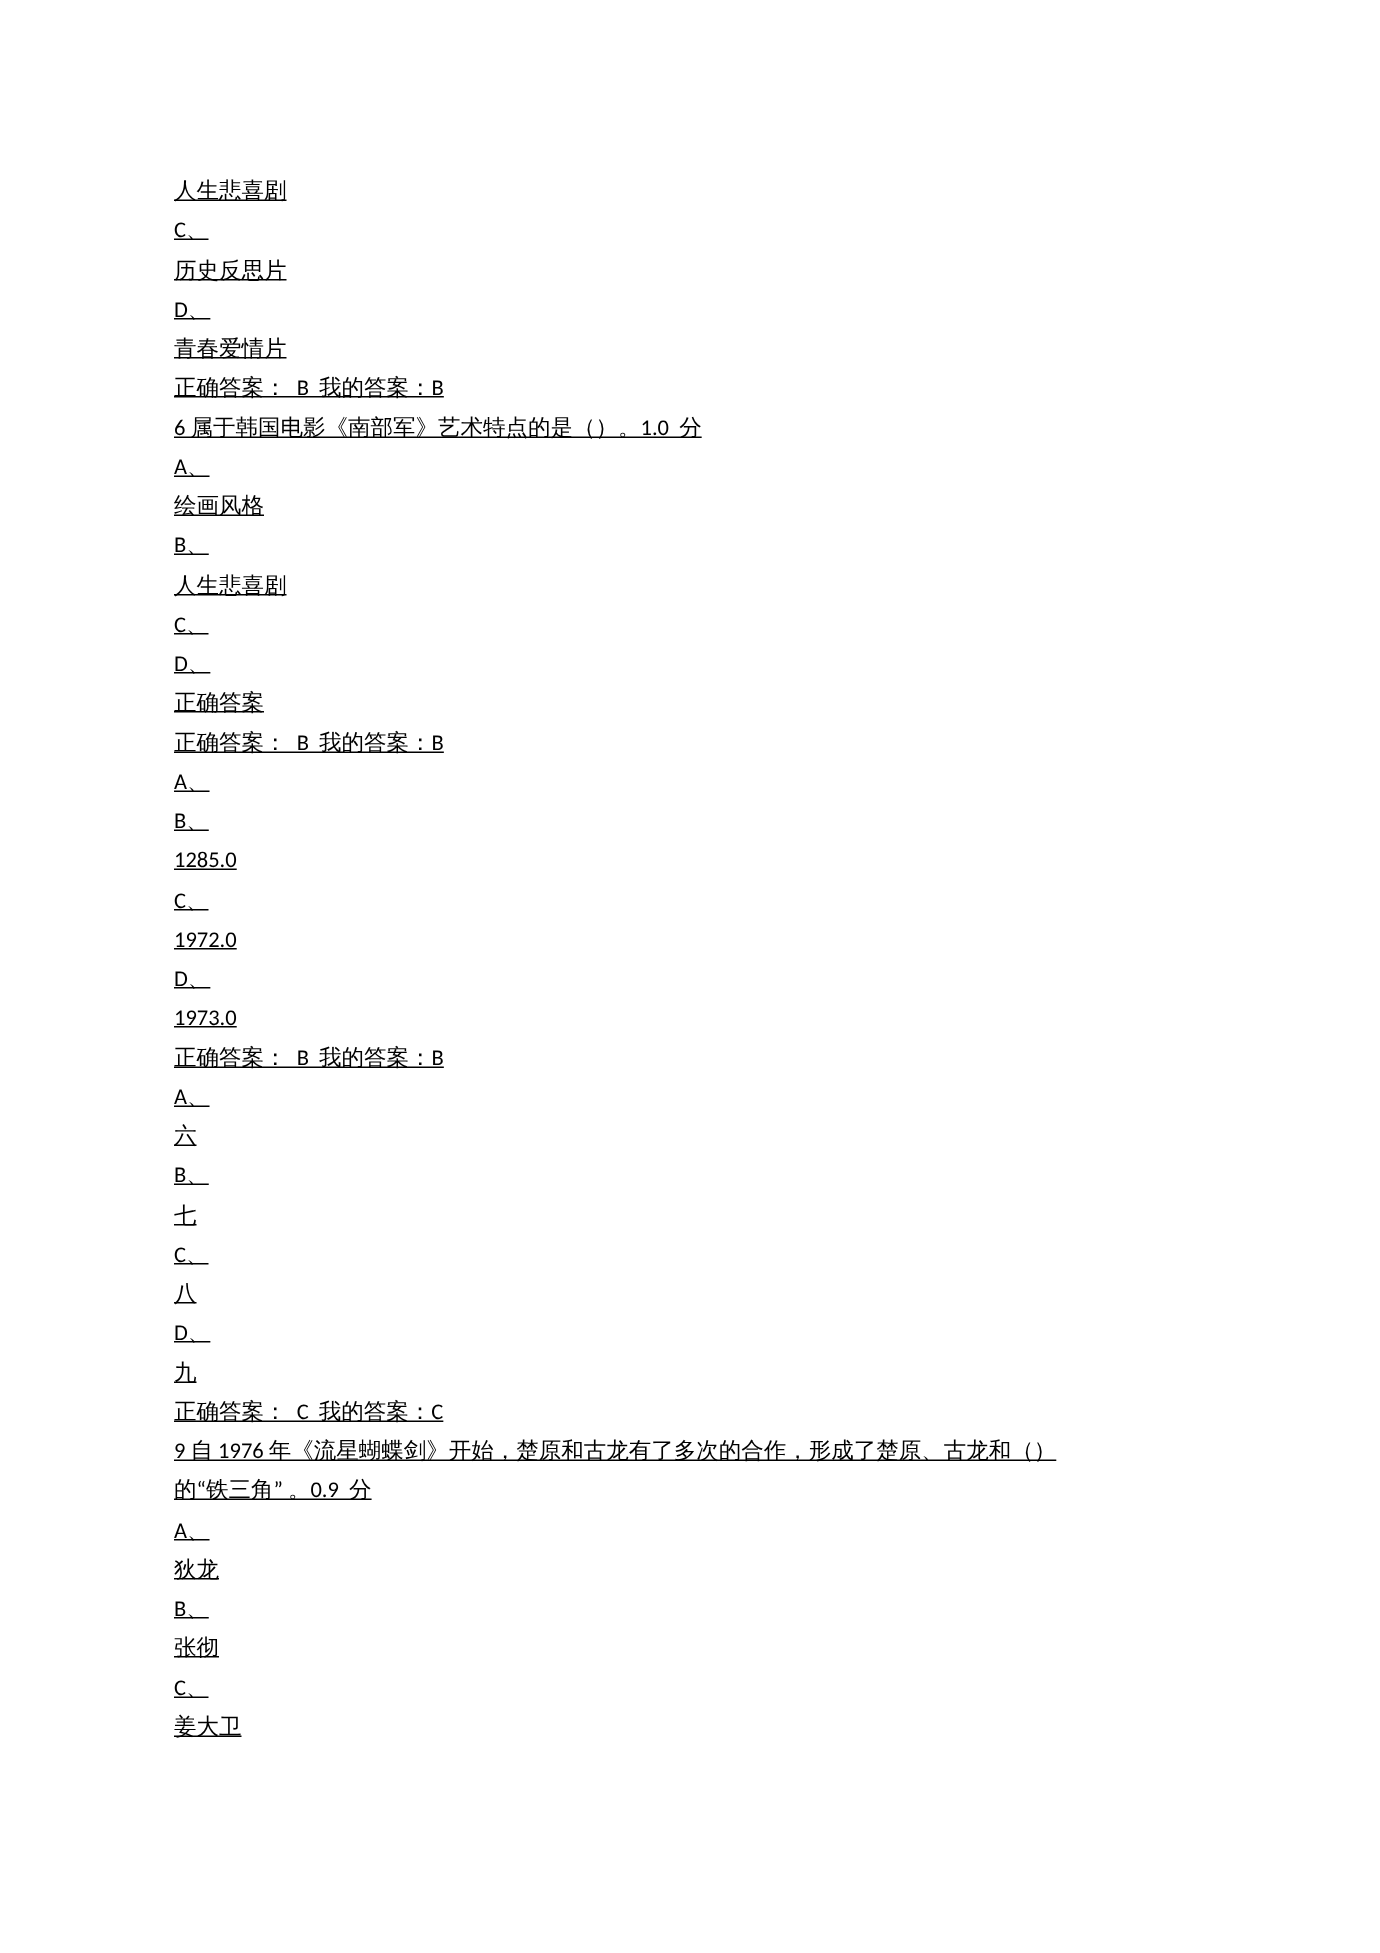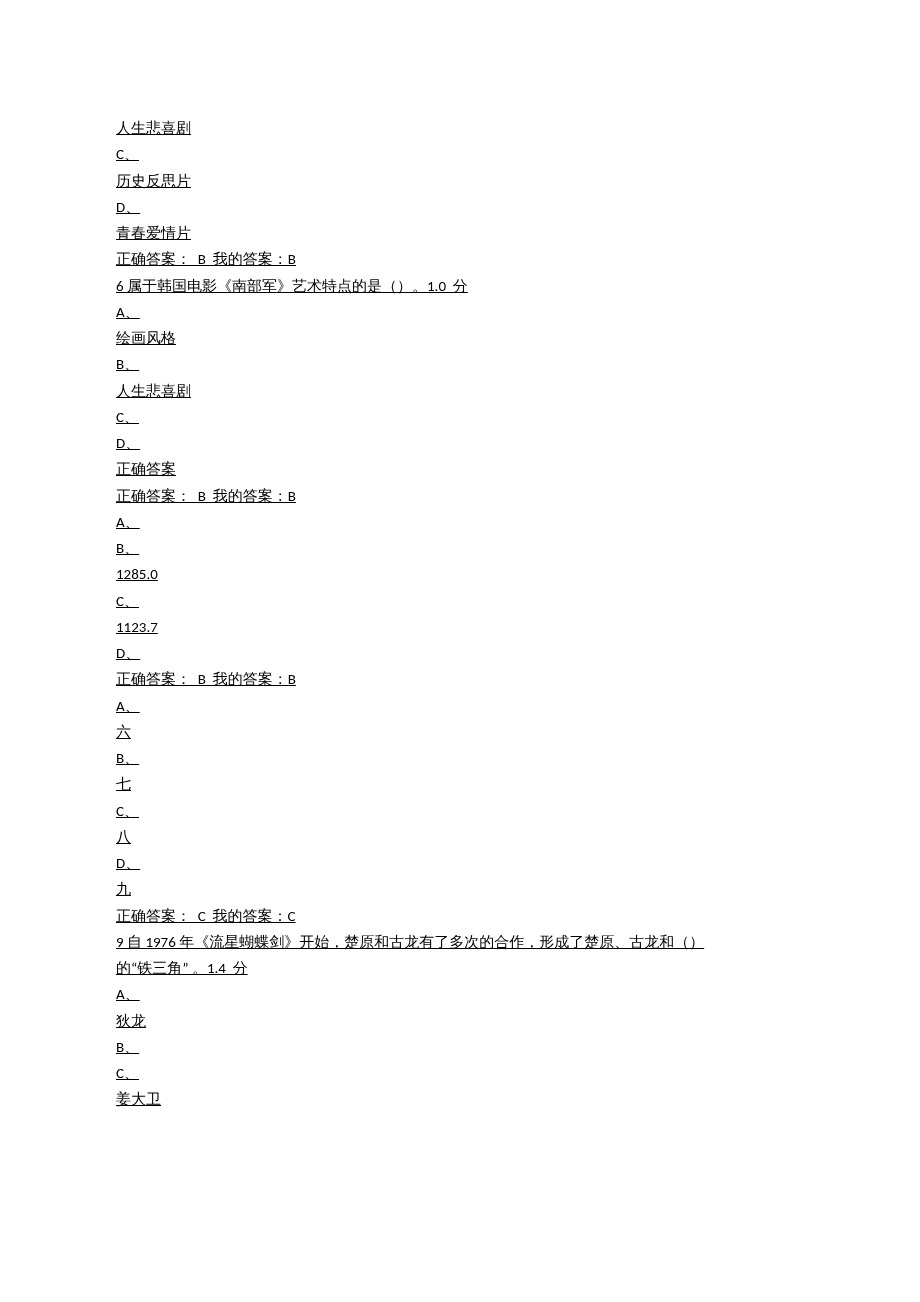--- a/index.html
+++ b/index.html
@@ -36,32 +36,34 @@
   <div class="line">B、</div>
   <div class="line">人生悲喜剧</div>
   <div class="line">C、</div>
   <div class="line">D、</div>
   <div class="line">正确答案</div>
   <div class="line">正确答案：  B  我的答案：B</div>
   <div class="line">A、</div>
   <div class="line">B、</div>
   <div class="line">1285.0</div>
   <div class="line">C、</div>
-  <div class="line">1123.7</div>
+  <div class="line">1972.0</div>
   <div class="line">D、</div>
+  <div class="line">1973.0</div>
   <div class="line">正确答案：  B  我的答案：B</div>
   <div class="line">A、</div>
   <div class="line">六</div>
   <div class="line">B、</div>
   <div class="line">七</div>
   <div class="line">C、</div>
   <div class="line">八</div>
   <div class="line">D、</div>
   <div class="line">九</div>
   <div class="line">正确答案：  C  我的答案：C</div>
   <div class="line">9 自 1976 年《流星蝴蝶剑》开始，楚原和古龙有了多次的合作，形成了楚原、古龙和（）</div>
-  <div class="line">的“铁三角” 。1.4  分</div>
+  <div class="line">的“铁三角” 。0.9  分</div>
   <div class="line">A、</div>
   <div class="line">狄龙</div>
   <div class="line">B、</div>
+  <div class="line">张彻</div>
   <div class="line">C、</div>
   <div class="line">姜大卫</div>
 </div>
 
 </body></html>

